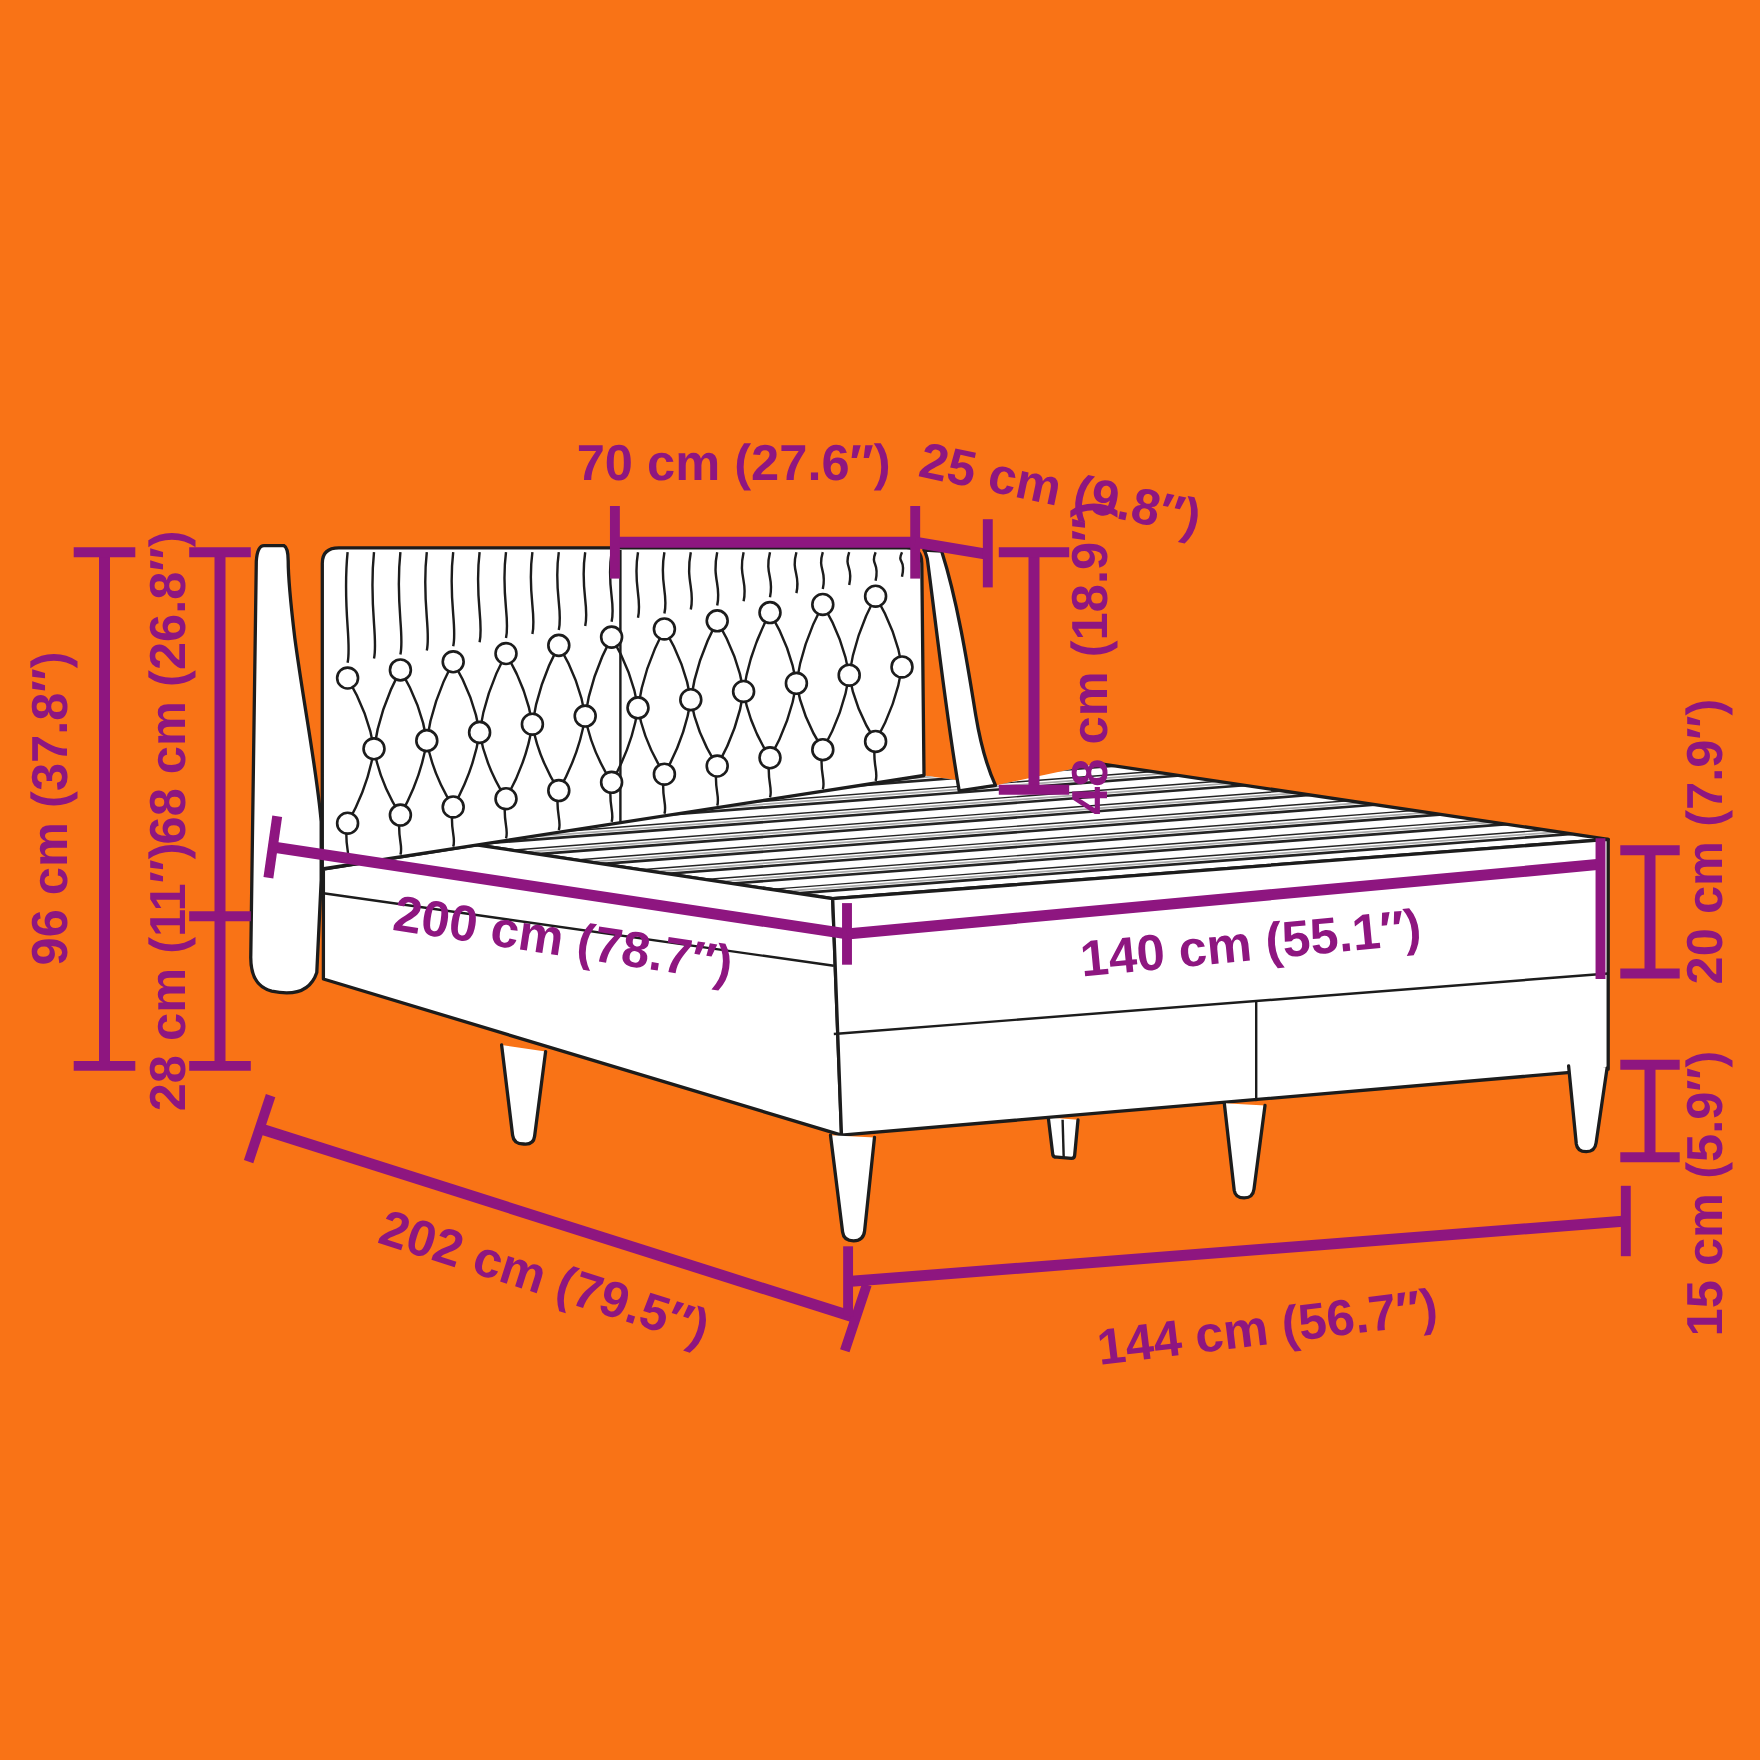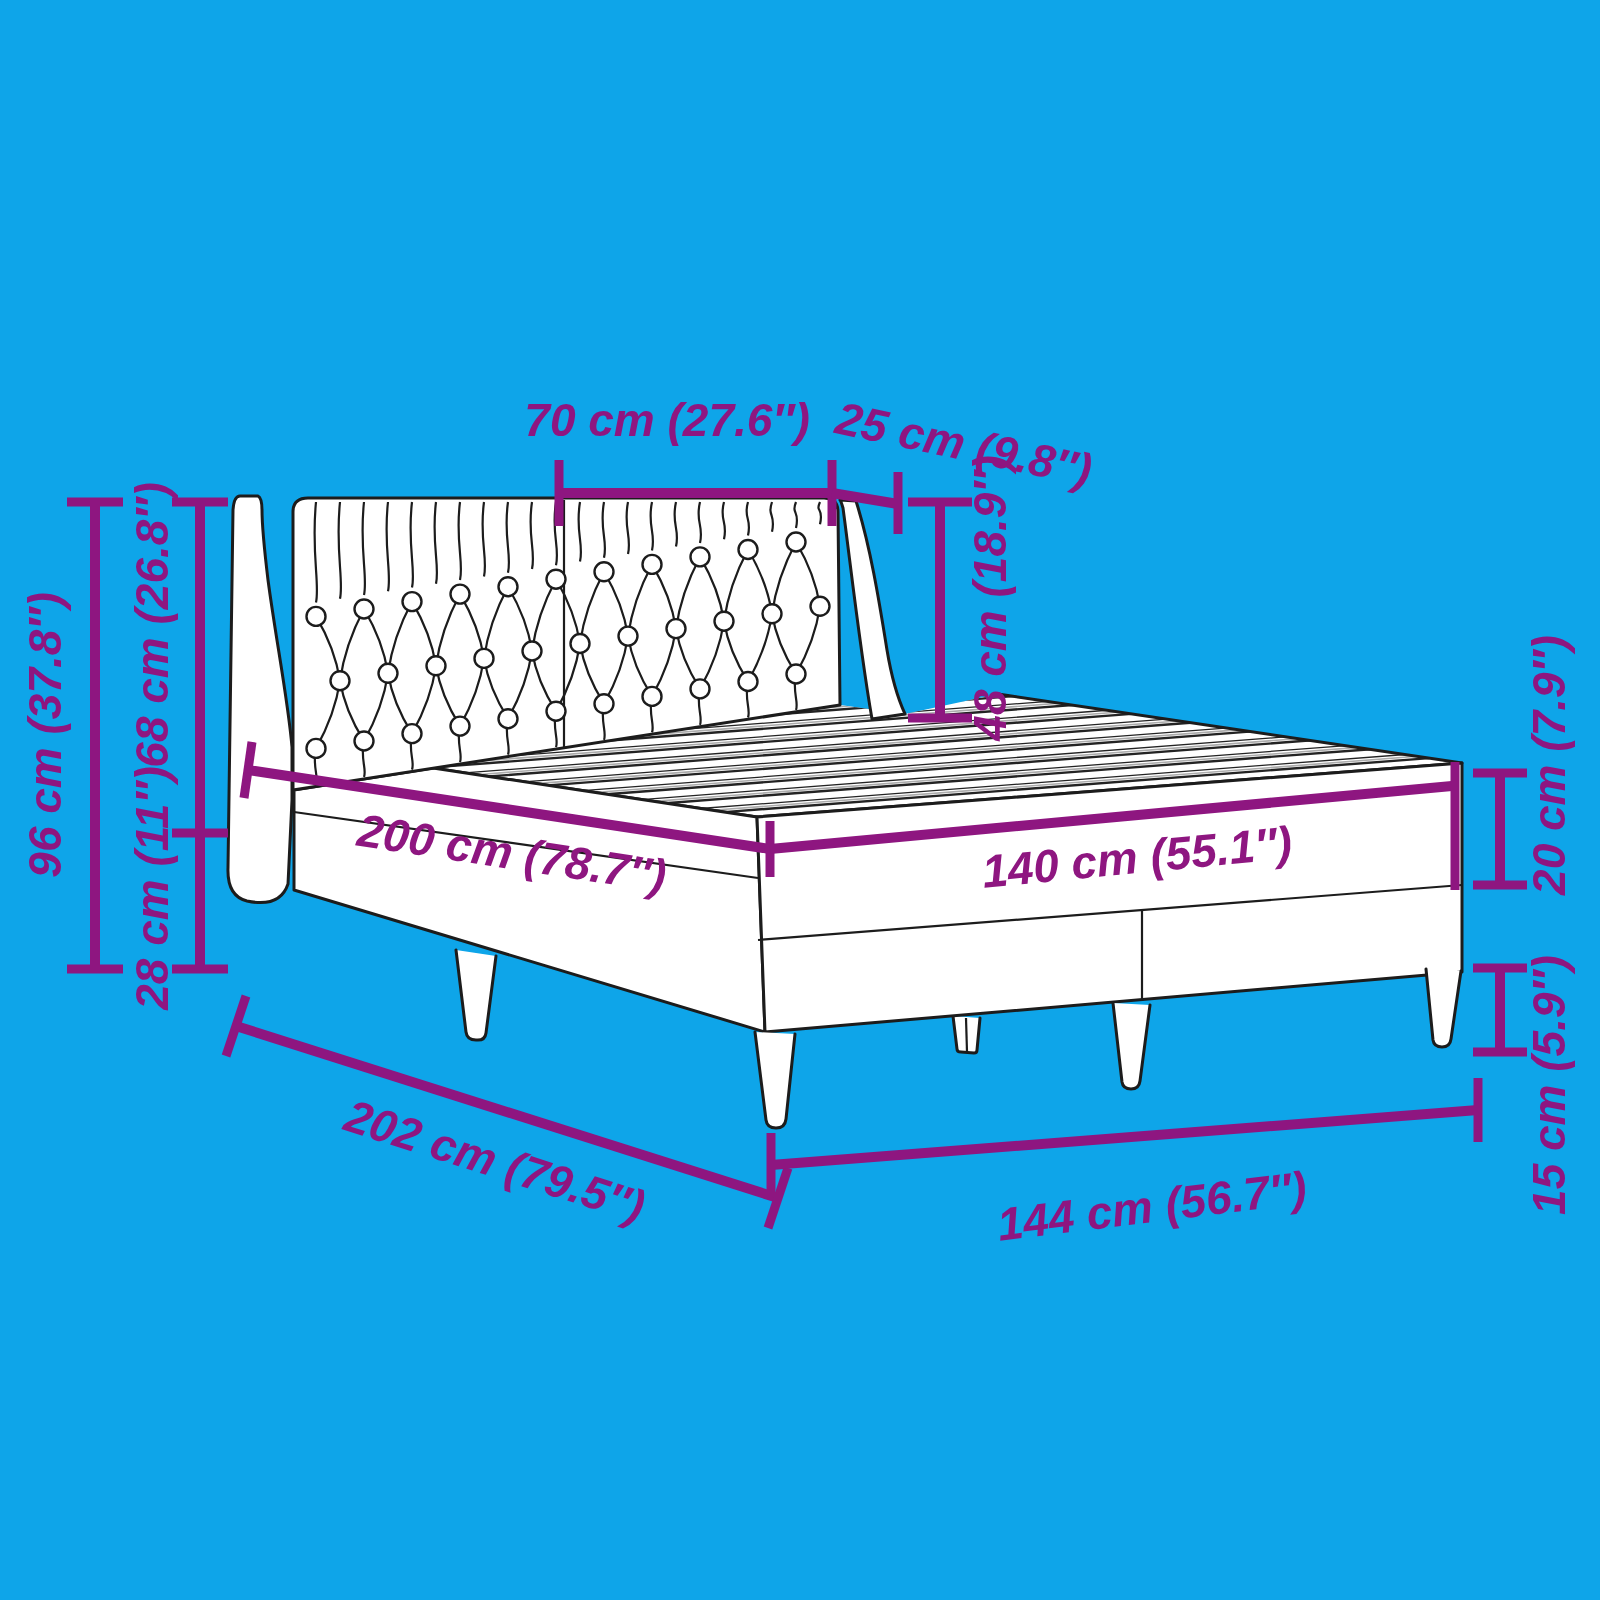--- a/index.html
+++ b/index.html
@@ -1,19 +1,19 @@
 <!DOCTYPE html>
 <html><head>
 <meta charset="utf-8">
 <style>
   html,body{margin:0;padding:0;background:#ffffff;}
   .stage{
     width:1600px;height:1600px;position:relative;
     font-family:"Liberation Sans", sans-serif;
-    background:#0ea5e9;overflow:hidden;font-style:italic;
+    background:#f97316;overflow:hidden;
   }
   svg{display:block;width:1600px;height:1600px;}
   .art{stroke:#1c1c1c;stroke-width:3;fill:none;stroke-linejoin:round;stroke-linecap:round;}
   .artfill{stroke:#1c1c1c;stroke-width:3;fill:#ffffff;stroke-linejoin:round;stroke-linecap:round;}
   .thin{stroke:#1c1c1c;stroke-width:2.2;fill:none;}
   #tufts path{stroke:#1c1c1c;stroke-width:2.2;fill:none;}
   #tufts circle{stroke:#1c1c1c;stroke-width:2.4;fill:#ffffff;}
   .dim line{stroke:var(--accent);stroke-width:10;stroke-linecap:butt;}
   .dim .tick{stroke-width:9;}
   .dim text{

